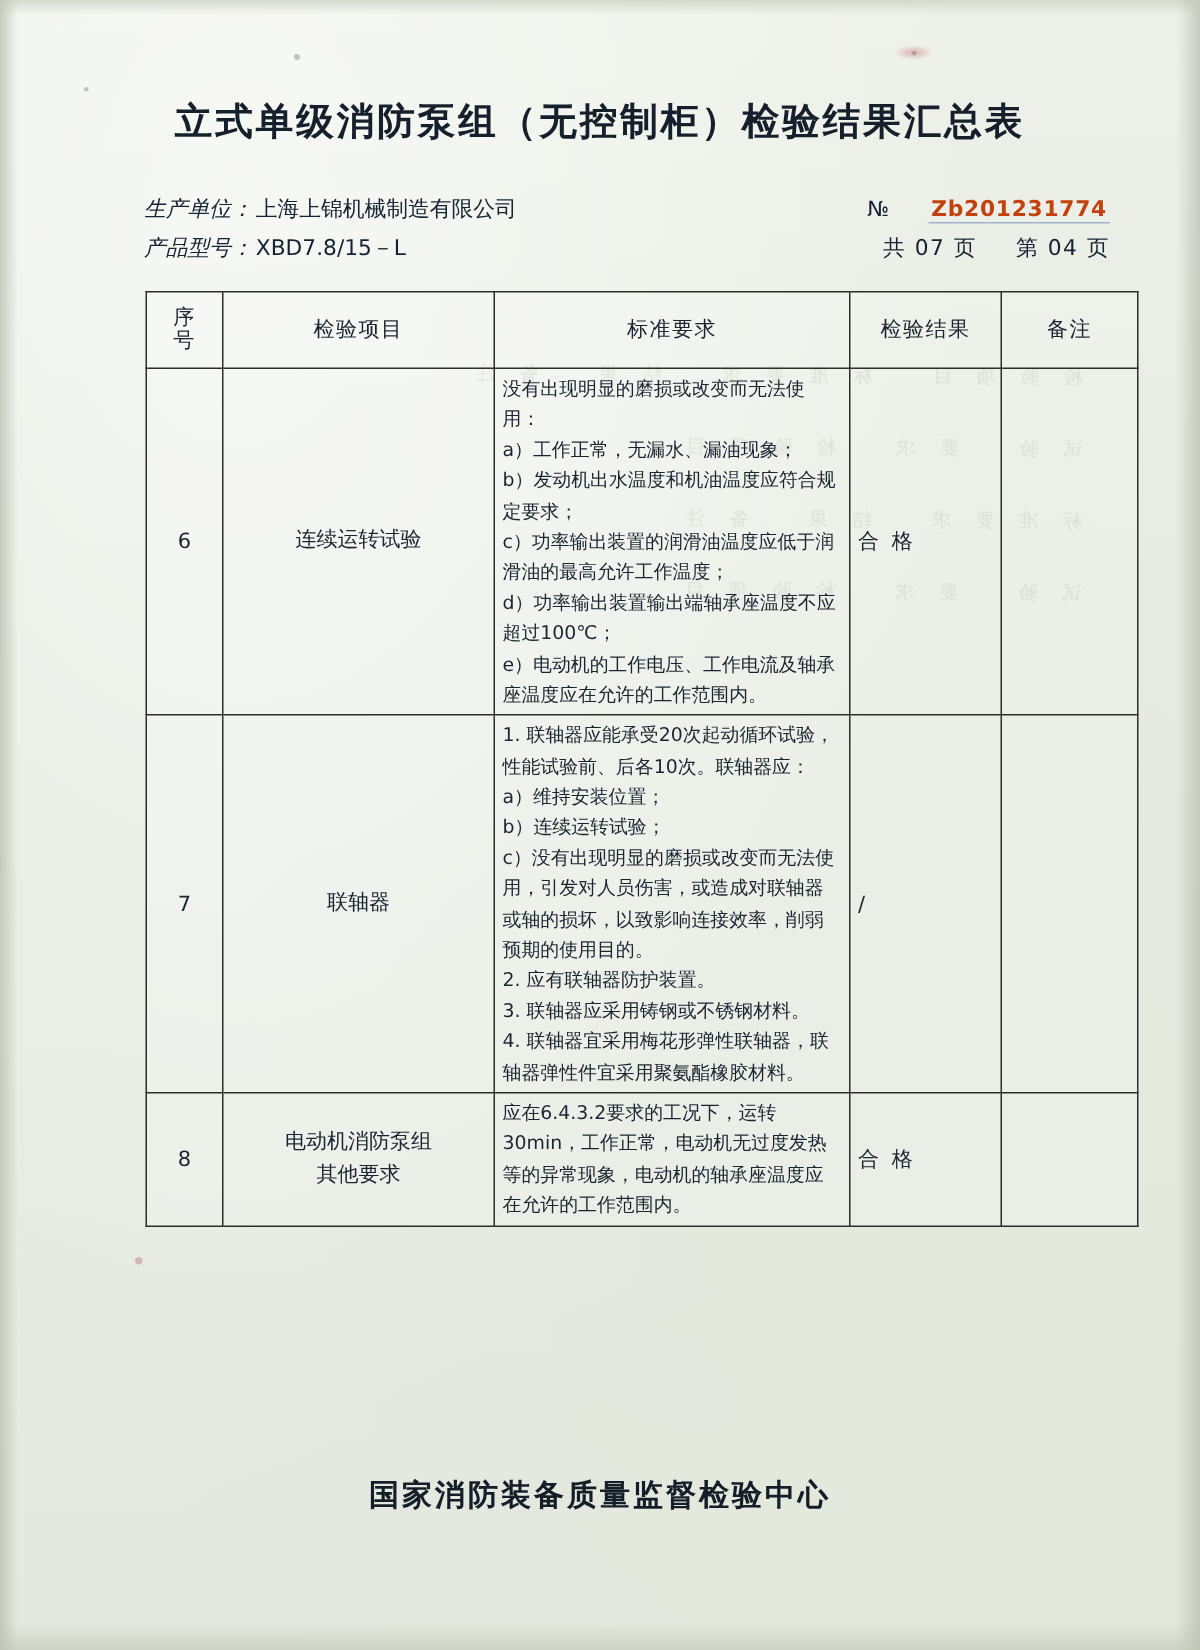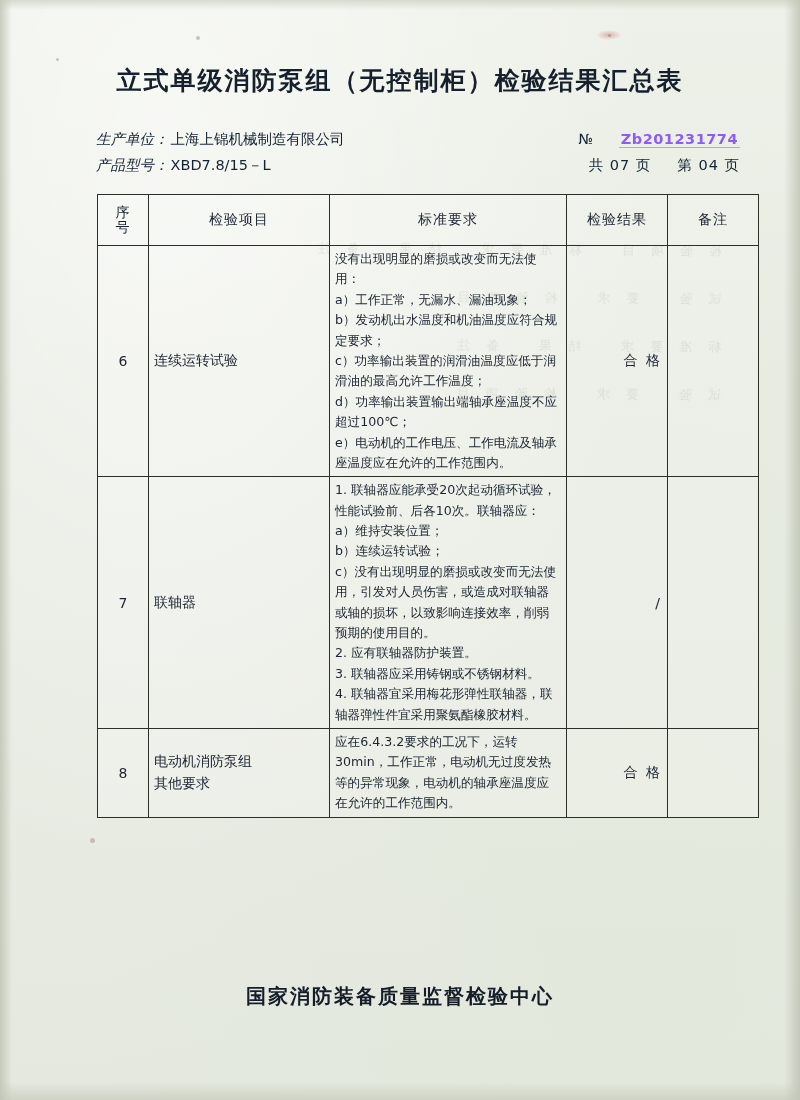--- a/index.html
+++ b/index.html
@@ -100,21 +100,21 @@
   .meta-value { white-space: nowrap; margin-left: 2px; }
   .meta-right {
     margin-left: auto;
     display: flex;
     align-items: baseline;
     gap: 26px;
     white-space: nowrap;
   }
   .no-sym { font-size: 14px; }
   .serial {
-    color: #8b5cf6;
+    color: #c2410c;
     font-weight: bold;
     letter-spacing: .5px;
     border-bottom: 1px solid rgba(28,63,168,.35);
     padding: 0 2px;
   }
   .page-of { letter-spacing: 1px; }
 
   table.sheet {
     position: absolute;
     left: 97px;
@@ -139,33 +139,33 @@
   th.c-item { width: 170px; }
   th.c-req { width: 226px; }
   th.c-res { width: 90px; }
   th.c-note { width: 80px; }
 
   td.c-no {
     text-align: center;
     font-size: 14px;
   }
   td.c-item {
-    text-align: left;
+    text-align: center;
     font-size: 14px;
     line-height: 1.55;
     font-family: Liberation Serif, serif;
   }
   td.c-req {
     font-size: 12.6px;
     line-height: 1.62;
     text-align: left;
     padding: 8px 7px 8px 8px;
   }
   td.c-res {
-    text-align: right;
+    text-align: left;
     font-size: 14px;
     letter-spacing: 2px;
   }
   td.c-note {
     text-align: center;
     font-size: 14px;
   }
   .req-p { margin: 0; }
 
   .footer {

